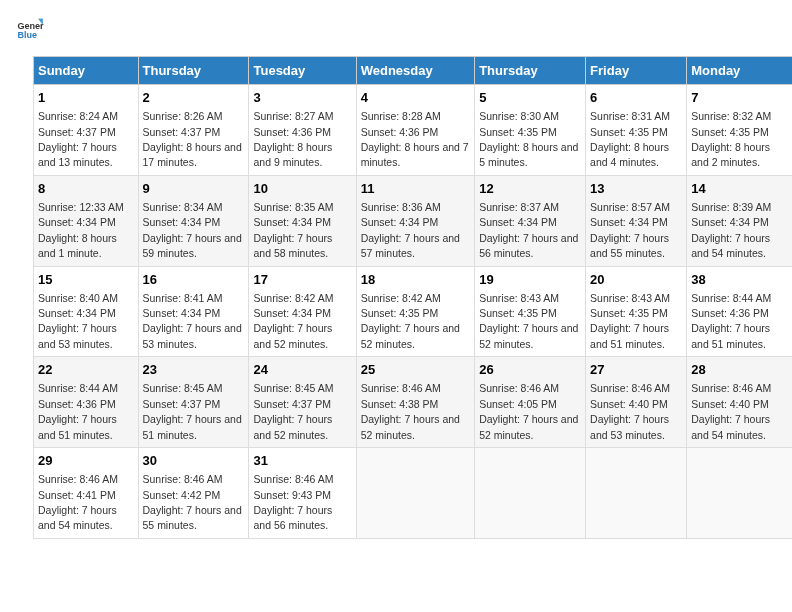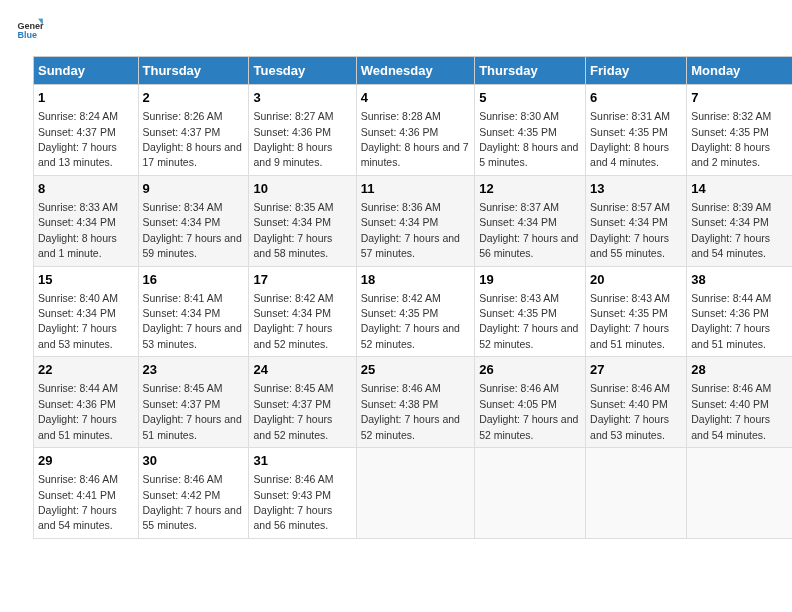--- a/index.html
+++ b/index.html
@@ -151,21 +151,21 @@
         <td>
           <span class="day-number">7</span>
           <span class="day-info">Sunrise: 8:32 AM</span><br>
           <span class="day-info">Sunset: 4:35 PM</span><br>
           <span class="day-info">Daylight: 8 hours and 2 minutes.</span>
         </td>
       </tr>
       <tr>
         <td>
           <span class="day-number">8</span>
-          <span class="day-info">Sunrise: 8:33 AM</span><br>
+          <span class="day-info">Sunrise: 12:33 AM</span><br>
           <span class="day-info">Sunset: 4:34 PM</span><br>
           <span class="day-info">Daylight: 8 hours and 1 minute.</span>
         </td>
         <td>
           <span class="day-number">9</span>
           <span class="day-info">Sunrise: 8:34 AM</span><br>
           <span class="day-info">Sunset: 4:34 PM</span><br>
           <span class="day-info">Daylight: 7 hours and 59 minutes.</span>
         </td>
         <td>

